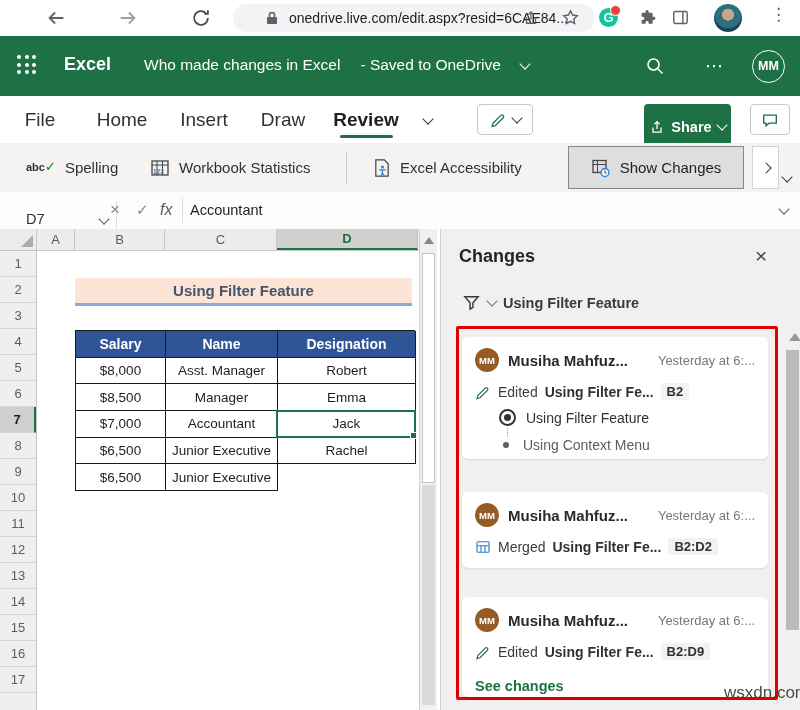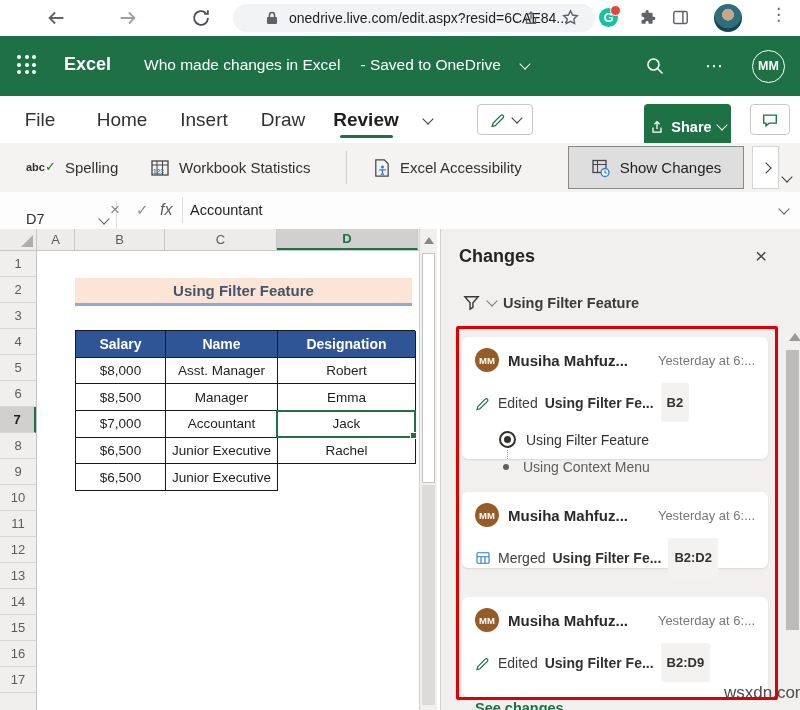--- a/index.html
+++ b/index.html
@@ -103,21 +103,21 @@
   .redbox{position:absolute;left:15px;top:97px;width:322px;height:374px;border:3px solid #E10000;border-radius:2px;box-sizing:border-box;}
   .card{position:absolute;left:21px;width:306px;background:#fff;border-radius:6px;
         box-shadow:0 1px 2px rgba(0,0,0,.1);padding:11px 13px;box-sizing:border-box;}
   .card-r1{display:flex;align-items:center;}
   .cavatar{width:24px;height:24px;border-radius:50%;background:#955C28;color:#fff;font-size:9.5px;font-weight:bold;
         display:flex;align-items:center;justify-content:center;flex-shrink:0;}
   .cname{margin-left:9px;font-size:15px;font-weight:bold;color:#2B2A29;white-space:nowrap;}
   .ctime{margin-left:auto;font-size:13px;color:#7A7876;white-space:nowrap;}
   .card-r2{display:flex;align-items:center;gap:7px;margin-top:11px;font-size:14px;color:#3E3D3B;white-space:nowrap;}
   .ctarget{font-weight:bold;color:#323130;}
-  .badge{background:#F3F2F1;border-radius:2px;padding:12px 6px;font-size:13px;font-weight:bold;color:#323130;}
+  .badge{background:#F3F2F1;border-radius:2px;padding:1px 6px;font-size:13px;font-weight:bold;color:#323130;}
   .opt-row{display:flex;align-items:center;gap:10px;margin-top:9px;margin-left:24px;font-size:14px;color:#323130;}
   .radio{width:13px;height:13px;border:2px solid #323130;border-radius:50%;position:relative;flex-shrink:0;}
   .radio i{position:absolute;left:3px;top:3px;width:7px;height:7px;border-radius:50%;background:#323130;}
   .connector{height:9px;border-left:1.6px dotted #9E9C9A;margin-left:32px;margin-top:2px;}
   .bullet{width:6px;height:6px;border-radius:50%;background:#605E5C;margin-left:4px;margin-right:4px;flex-shrink:0;}
   .opt-muted{color:#605E5C;}
   .see-link{margin-top:18px;font-size:14.5px;font-weight:bold;color:#1E7145;}
   .p-up{position:absolute;left:348px;top:104px;width:0;height:0;border-left:6px solid transparent;border-right:6px solid transparent;border-bottom:8px solid #9A9896;}
   .p-thumb{position:absolute;left:345px;top:121px;width:13px;height:280px;background:#BDBBB9;}
   .watermark{position:absolute;left:283px;top:454px;font-size:17px;color:#4D4B49;}

